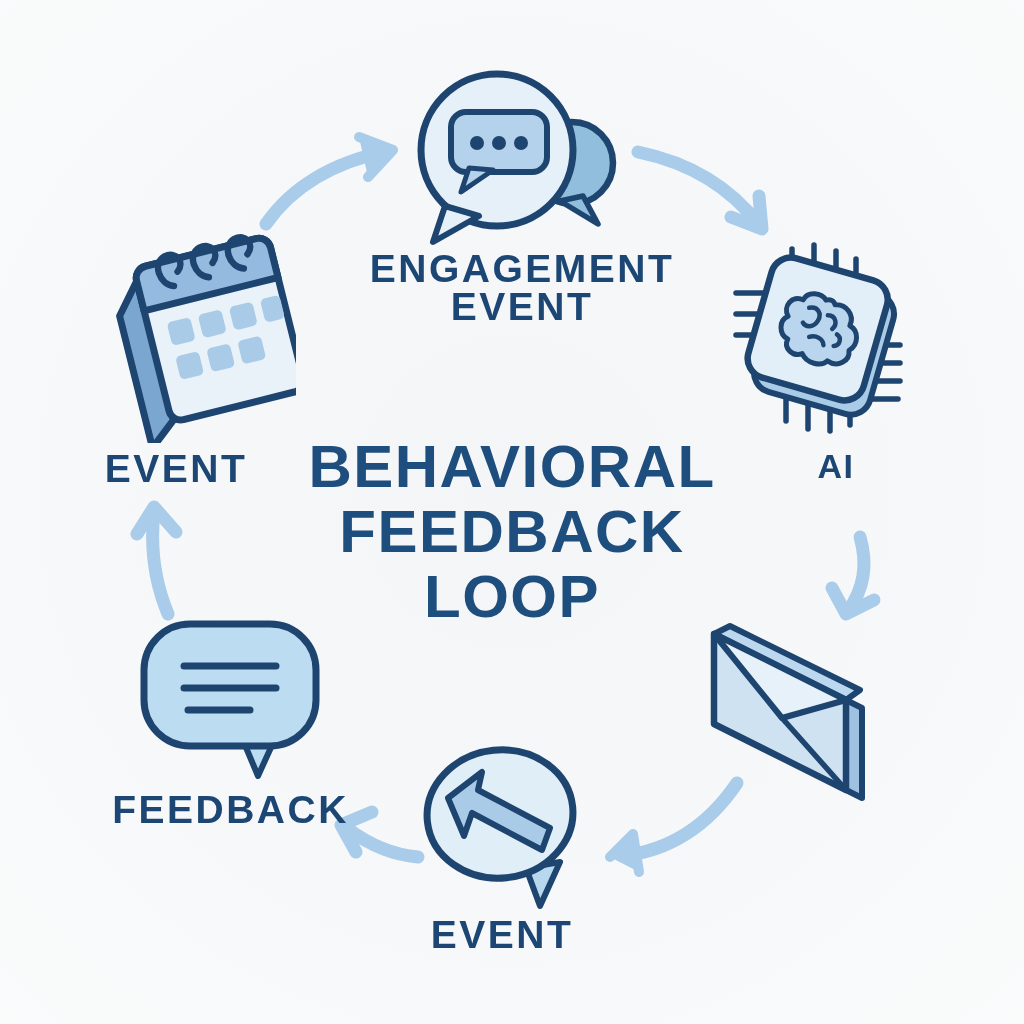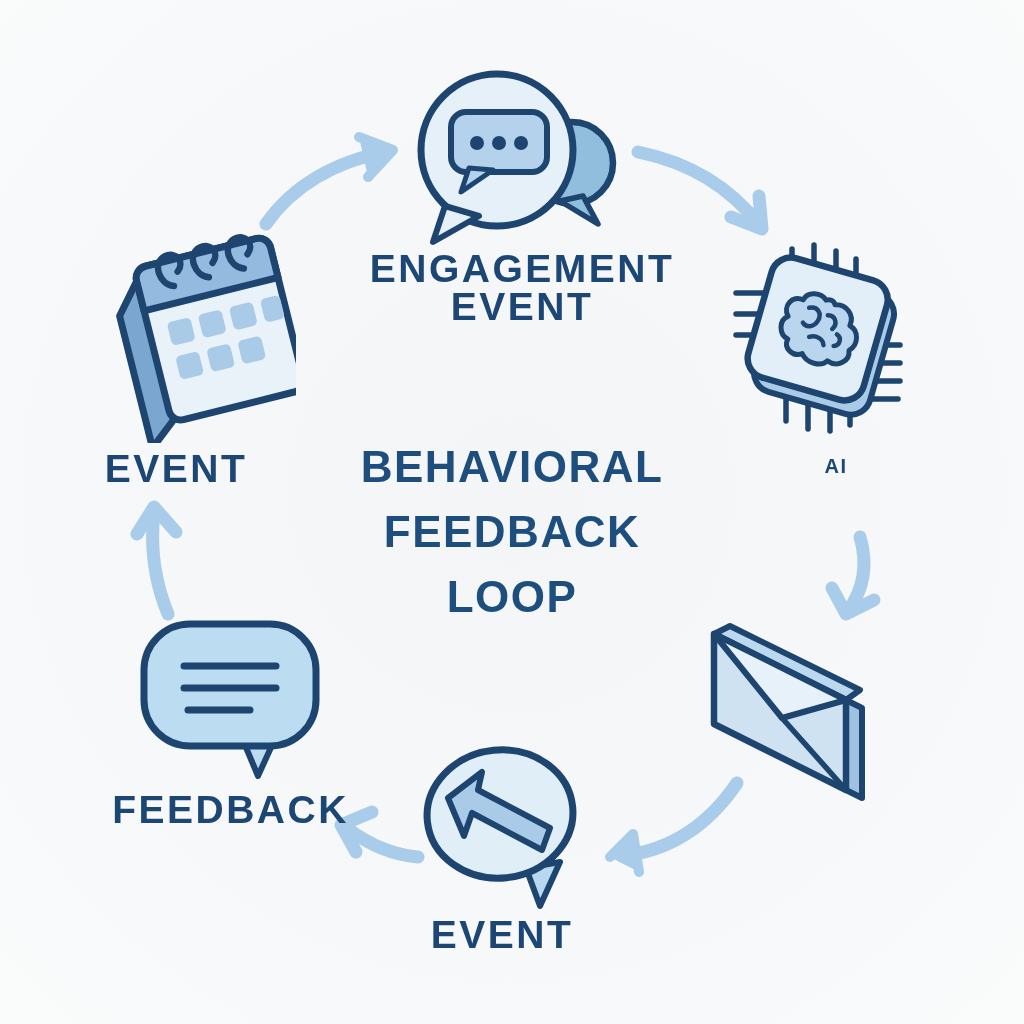--- a/index.html
+++ b/index.html
@@ -24,21 +24,21 @@
     line-height: 38px;
     letter-spacing: 2.5px;
     text-align: center;
   }
   .label .line { white-space: nowrap; }
   .title {
     position: absolute; left: 312px; top: 434px; width: 400px;
     display: flex; flex-direction: column; align-items: center;
     color: #1e4e7e;
     font-weight: bold;
-    font-size: 44px;
+    font-size: 60px;
     line-height: 65px;
     letter-spacing: 1.5px;
     text-align: center;
   }
   .title .line { white-space: nowrap; }
 </style>
 </head>
 <body>
 
 <div class="canvas">
@@ -153,21 +153,21 @@
           <path d="M 0,-30 C -6,-36 -20,-34 -22,-24 C -34,-26 -40,-12 -32,-4 C -40,2 -36,16 -26,18 C -28,28 -16,34 -8,28 C -2,36 14,36 18,28 C 30,32 40,22 36,12 C 44,4 40,-10 30,-12 C 32,-24 20,-32 10,-28 C 8,-32 4,-32 0,-30 Z" fill="#b9d6ee" stroke-width="5"></path>
           <g fill="none" stroke-width="4.5" stroke-linecap="round">
             <path d="M -14,-18 C -6,-22 0,-16 -2,-8 C -4,0 -12,2 -16,-2"></path>
             <path d="M 6,-16 C 14,-18 18,-10 14,-4"></path>
             <path d="M -6,10 C 0,6 8,8 10,14"></path>
             <path d="M 20,0 C 26,2 26,10 20,12"></path>
           </g>
         </g>
       </g>
     </svg>
-    <div class="label" style="left:-19px; top:212px; width:250px; font-size:20px; letter-spacing:1.5px;">
+    <div class="label" style="left:-19px; top:212px; width:250px; font-size:34px; letter-spacing:1.5px;">
       <div class="line">AI</div>
     </div>
   </div>
 
   <div class="node" style="left:700px; top:612px;">
     <svg class="icon-svg" width="185" height="200" viewBox="0 0 185 200">
       <g stroke="#1d4570" stroke-linejoin="round">
         <polygon points="14,22 30,14 160,78 146,88" fill="#bcd8ee" stroke-width="6"></polygon>
         <polygon points="146,88 162,96 162,186 146,178" fill="#9fc2e2" stroke-width="6"></polygon>
         <polygon points="14,22 146,88 146,178 14,112" fill="#cfe2f2" stroke-width="6.5"></polygon>

